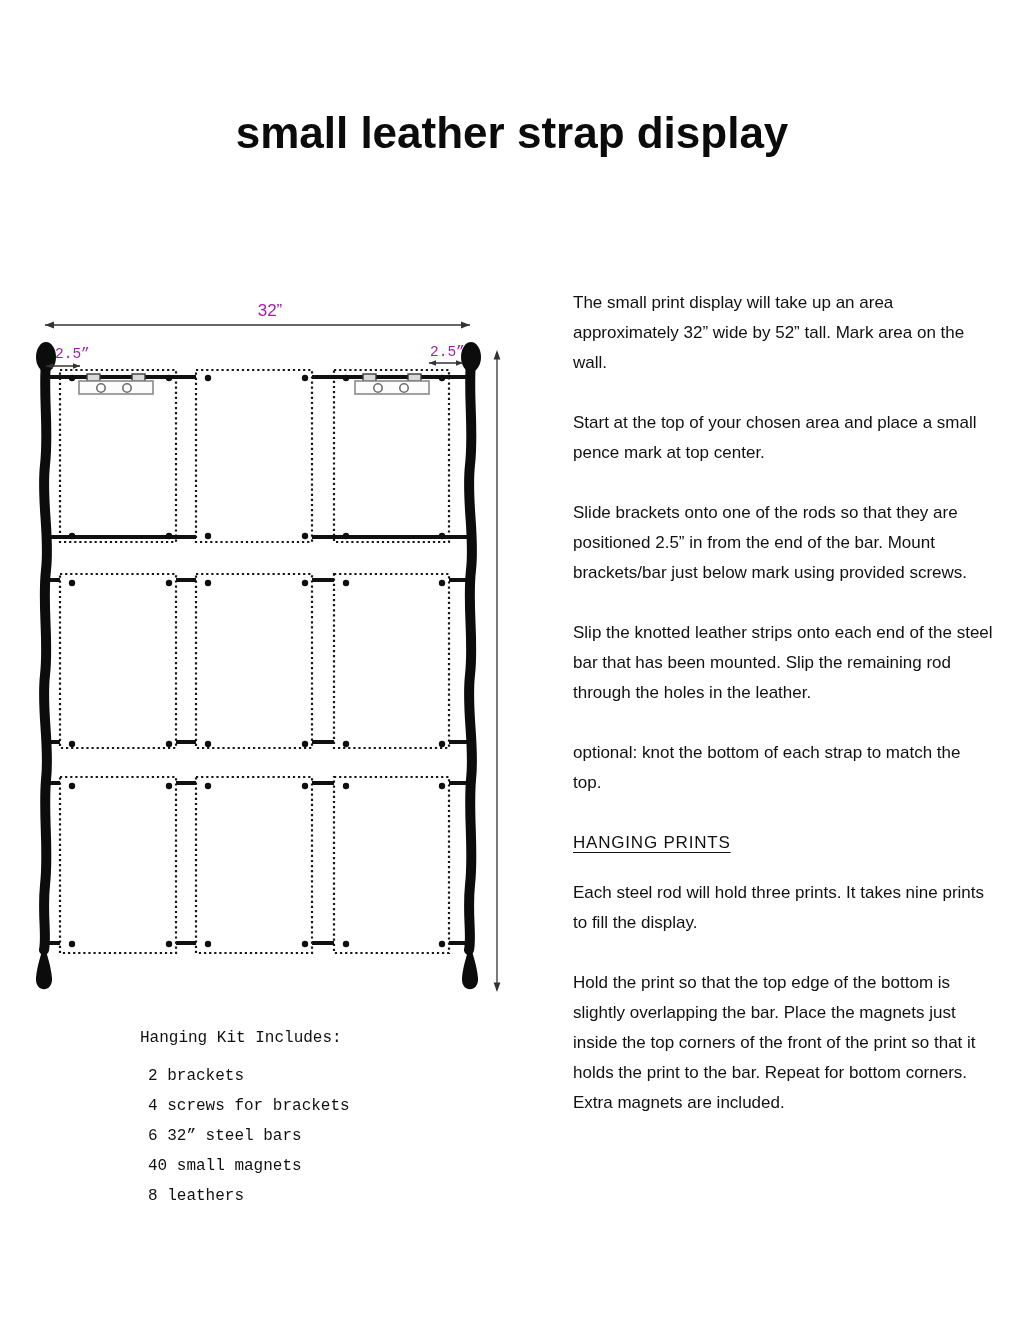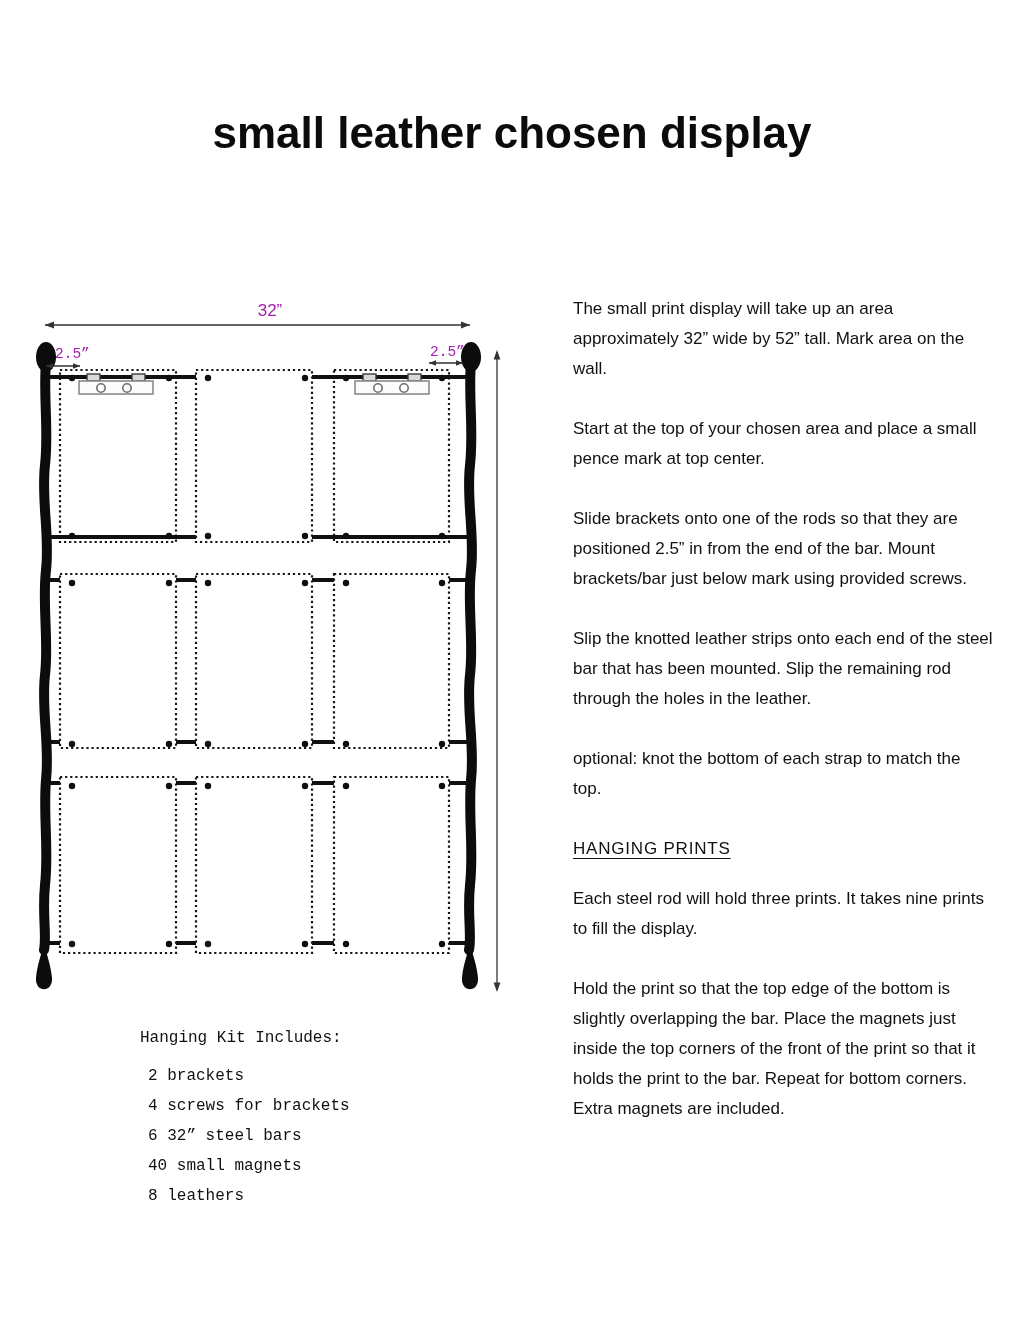--- a/index.html
+++ b/index.html
@@ -41,38 +41,38 @@
   }
   .dim-label.small{font-size:14.5px;font-family:Liberation Mono, monospace;}
   
   .kit-list{
     position:absolute;left:140px;top:1023px;
     font-size:16px;line-height:30px;font-family:Liberation Mono, monospace;
   }
   .kit-list ul{list-style:none;margin:8px;padding:0;}
   
   .instructions{
-    position:absolute;left:573px;top:294px;width:420px;
+    position:absolute;left:573px;top:288px;width:420px;
     font-size:17px;line-height:30px;
   }
   .instructions p{margin:0 0 30px 0;}
   .section-heading{
     font-size:17px;font-weight:400;
     text-decoration:underline;
     text-underline-offset:4px;
     letter-spacing:0.8px;
     margin:0 0 20px 0;
   }
 </style>
 </head>
 <body>
 
 <div class="page">
 
-  <div class="page-title">small leather chosen display</div>
+  <div class="page-title">small leather strap display</div>
 
   <svg class="diagram-svg" width="540" height="1010" viewBox="0 0 540 1010">
 
     <g id="g-bars-back">
       <line class="bar" x1="44" y1="580" x2="471" y2="580"></line>
       <line class="bar" x1="44" y1="742" x2="471" y2="742"></line>
       <line class="bar" x1="44" y1="783" x2="471" y2="783"></line>
       <line class="bar" x1="44" y1="943" x2="471" y2="943"></line>
     </g>
 

